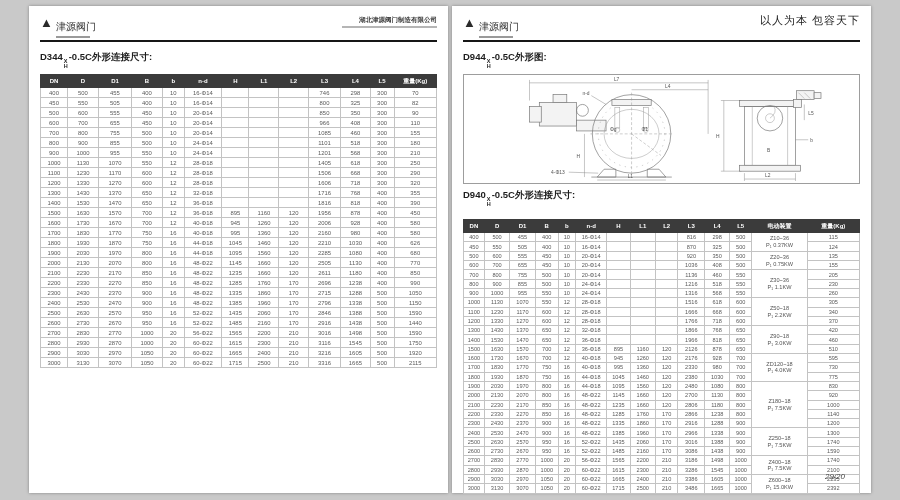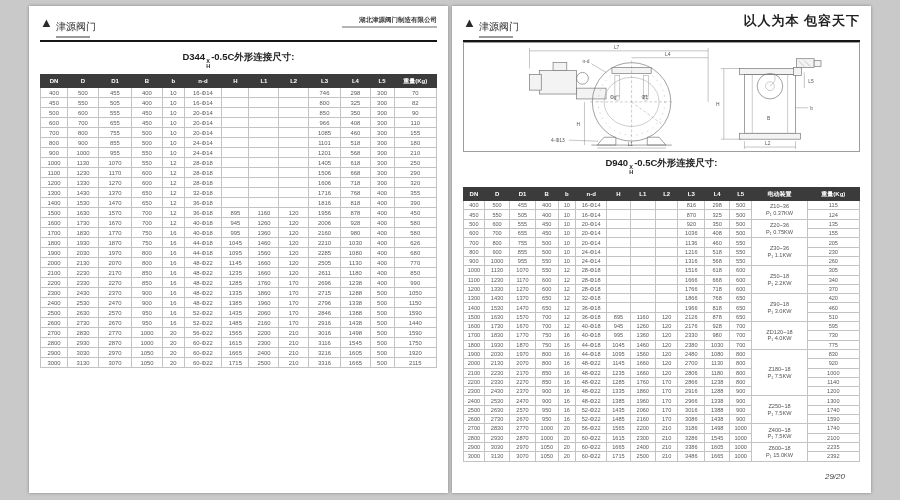--- a/index.html
+++ b/index.html
@@ -9,23 +9,23 @@
   .page-left{left:29px;}
   .page-right{left:452px;}
   .hdr{display:flex;justify-content:space-between;align-items:flex-start;height:22px;}
   .logo{display:flex;align-items:flex-start;gap:3px;}
   .logo-tri{font-size:13px;line-height:13px;color:#2b2b2b;}
   .logo-txt{font-size:10px;font-weight:normal;color:#2b2b2b;line-height:8px;}
   .logo-sub{height:2px;background:#9a9a9a;width:34px;margin-top:1.5px;}
   .hdr-right{text-align:right;}
   .company{font-size:6.5px;font-weight:bold;color:#3a3a3a;line-height:8px;}
   .company-sub{height:2px;background:#b5b5b5;width:95px;margin-top:1.5px;margin-left:auto;}
-  .slogan{font-size:13px;font-weight:bold;color:#222;letter-spacing:1px;line-height:9px;}
+  .slogan{font-size:11px;font-weight:normal;color:#222;letter-spacing:1px;line-height:9px;}
   .rule{height:2.2px;background:#161616;margin-top:2px;}
-  .sec-title{margin:9px 0 5px 0;font-size:9.5px;font-weight:bold;color:#1d1d1d;text-align:center;}
+  .sec-title{margin:9px 0 5px 0;font-size:9.5px;font-weight:bold;color:#1d1d1d;}
   .xh{display:inline-flex;flex-direction:column;font-size:5.5px;line-height:5px;font-weight:bold;vertical-align:-3px;margin:0 1px;}
   table{border-collapse:collapse;width:100%;table-layout:fixed;}
   th{background:#3b3b3b;color:#fff;font-weight:bold;font-size:6px;height:12px;padding:0;border:1px solid #3b3b3b;overflow:hidden;white-space:nowrap;}
   td{border:1px solid #c3c3c3;font-size:5.9px;color:#5a5a5a;text-align:center;padding:0;overflow:hidden;white-space:nowrap;}
   .tL td{height:9px;}
   .tR td{height:8.3px;font-size:5.6px;}
   td.device{font-size:5.6px;line-height:6.5px;color:#555;}
   
   .tL th:nth-child(1){width:6.8%}.tL th:nth-child(2){width:7.8%}.tL th:nth-child(3){width:8.4%}
   .tL th:nth-child(4){width:7.8%}.tL th:nth-child(5){width:5.4%}.tL th:nth-child(6){width:9.6%}
@@ -526,20 +526,26 @@
           <span class="logo-txt">津源阀门</span>
           <span class="logo-sub" style="display:block"></span>
         </span>
       </div>
       <div class="hdr-right">
         <div class="slogan">以人为本  包容天下</div>
       </div>
     </div>
     <div class="rule"></div>
 
+    <div class="sec-title">
+      <span>D944</span><span class="xh">
+          <span>X</span>
+          <span>H</span>
+        </span><span>-0.5C外形图:</span>
+    </div>
 
     <div class="draw-box">
       <svg viewBox="0 0 397 108" width="100%" height="106">
 
         <g>
           <rect class="fillbox" x="74" y="28" width="38" height="24"></rect>
           <rect class="fillbox" x="64" y="32" width="12" height="16"></rect>
           <rect class="fillbox" x="88" y="20" width="14" height="8"></rect>
           <circle class="thin" cx="118" cy="36" r="6"></circle>
           <rect class="fillbox" x="112" y="46" width="30" height="11"></rect>

